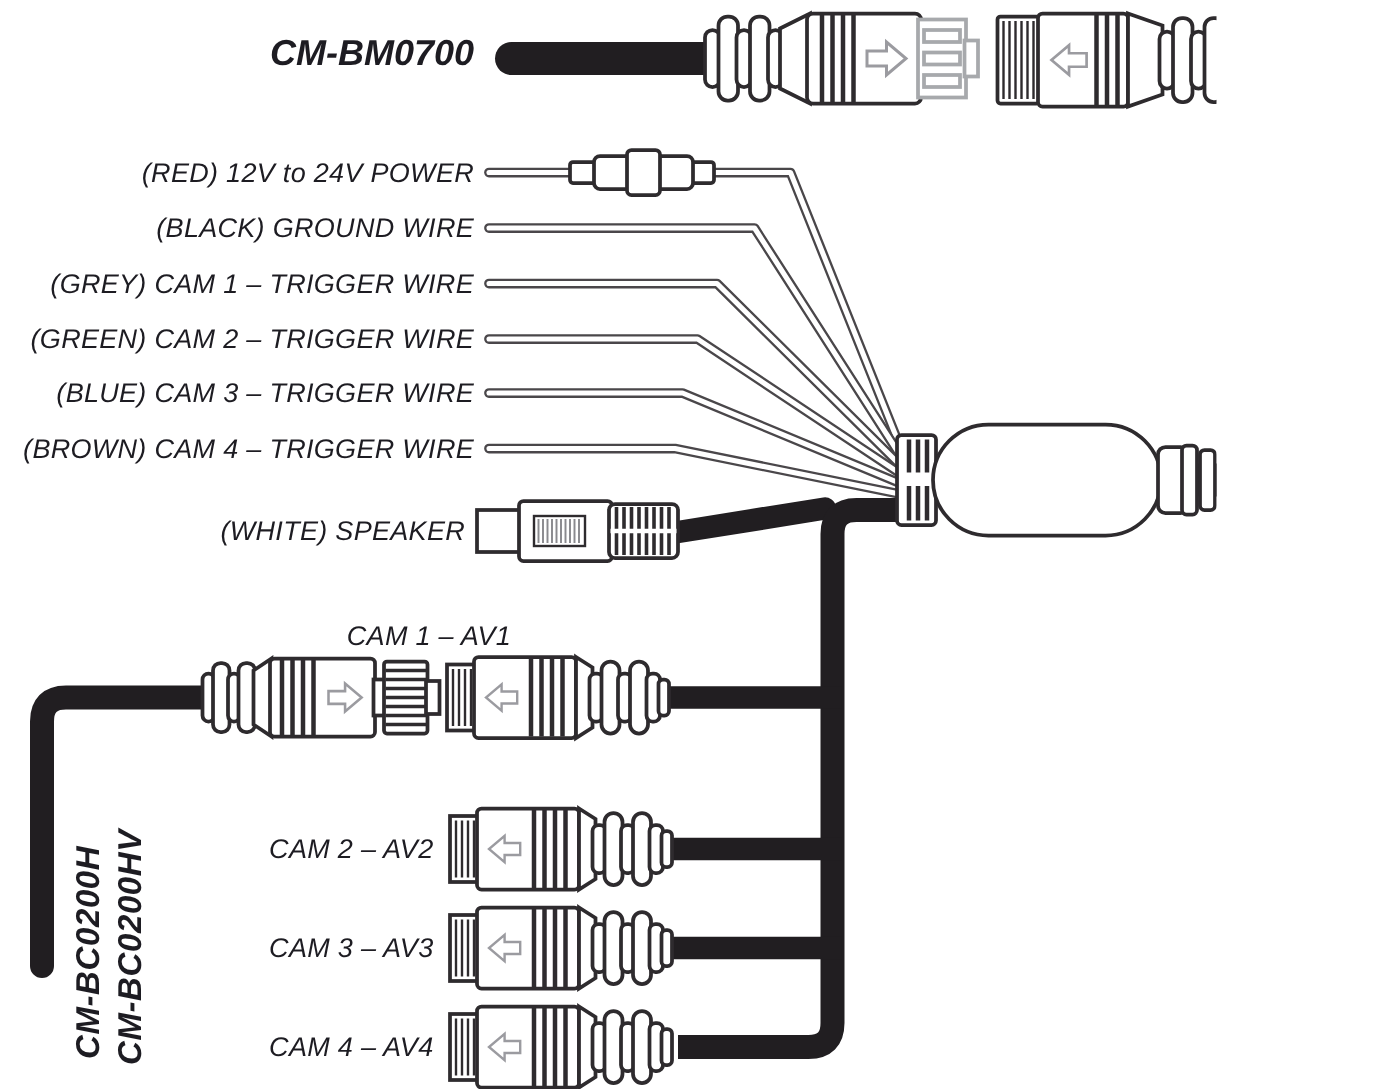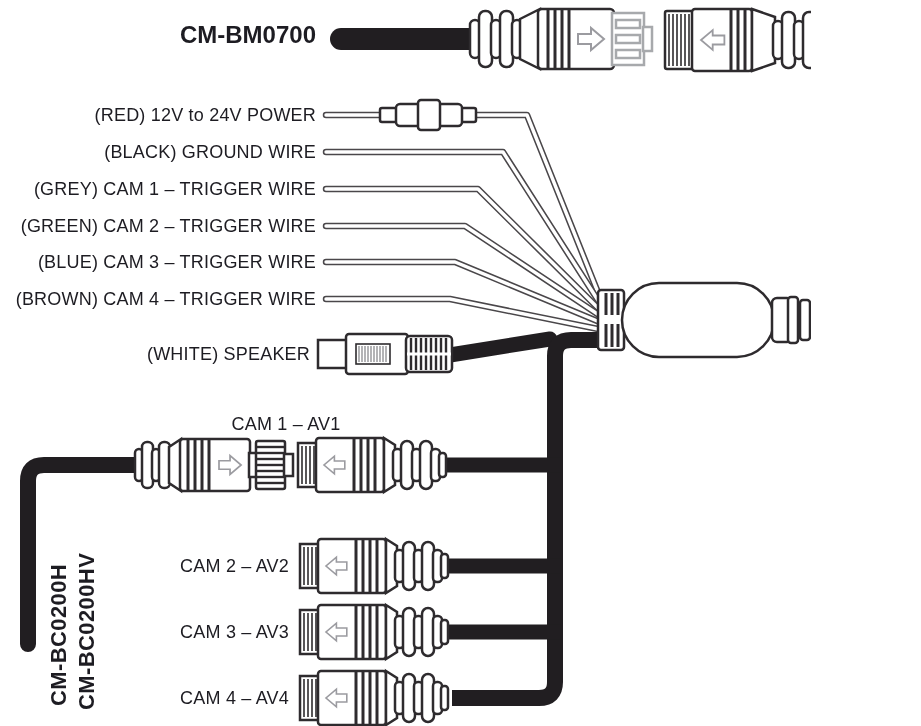--- a/index.html
+++ b/index.html
@@ -1,17 +1,17 @@
 <!DOCTYPE html>
 <html><head>
 <meta charset="utf-8">
 <style>
   html,body{margin:0;padding:0;background:#fff;}
   .stage{position:relative;width:811px;height:726px;background:#fff;overflow:hidden;
-         font-family:"Liberation Sans",sans-serif;}
+         font-family:"Liberation Sans",sans-serif;font-style:italic;}
   svg{display:block;}
   .part   {fill:#ffffff;stroke:#2e2b2e;stroke-width:2.5;}
   .rib    {stroke:#2e2b2e;stroke-width:3;fill:none;}
   .knurl  {stroke:#2e2b2e;stroke-width:2.4;fill:none;}
   .thin   {stroke:#2e2b2e;stroke-width:1.6;fill:none;}
   .hatch  {stroke:#8a8a8e;stroke-width:1.3;fill:none;}
   .arrow  {fill:#ffffff;stroke:#9b9ba0;stroke-width:2;}
   .greypart{fill:#ffffff;stroke:#a7a9ac;stroke-width:2.5;}
   .cable  {stroke:#211e21;fill:none;}
   .wireO  {stroke:#4a474a;stroke-width:6.5;fill:none;stroke-linecap:round;stroke-linejoin:round;}

